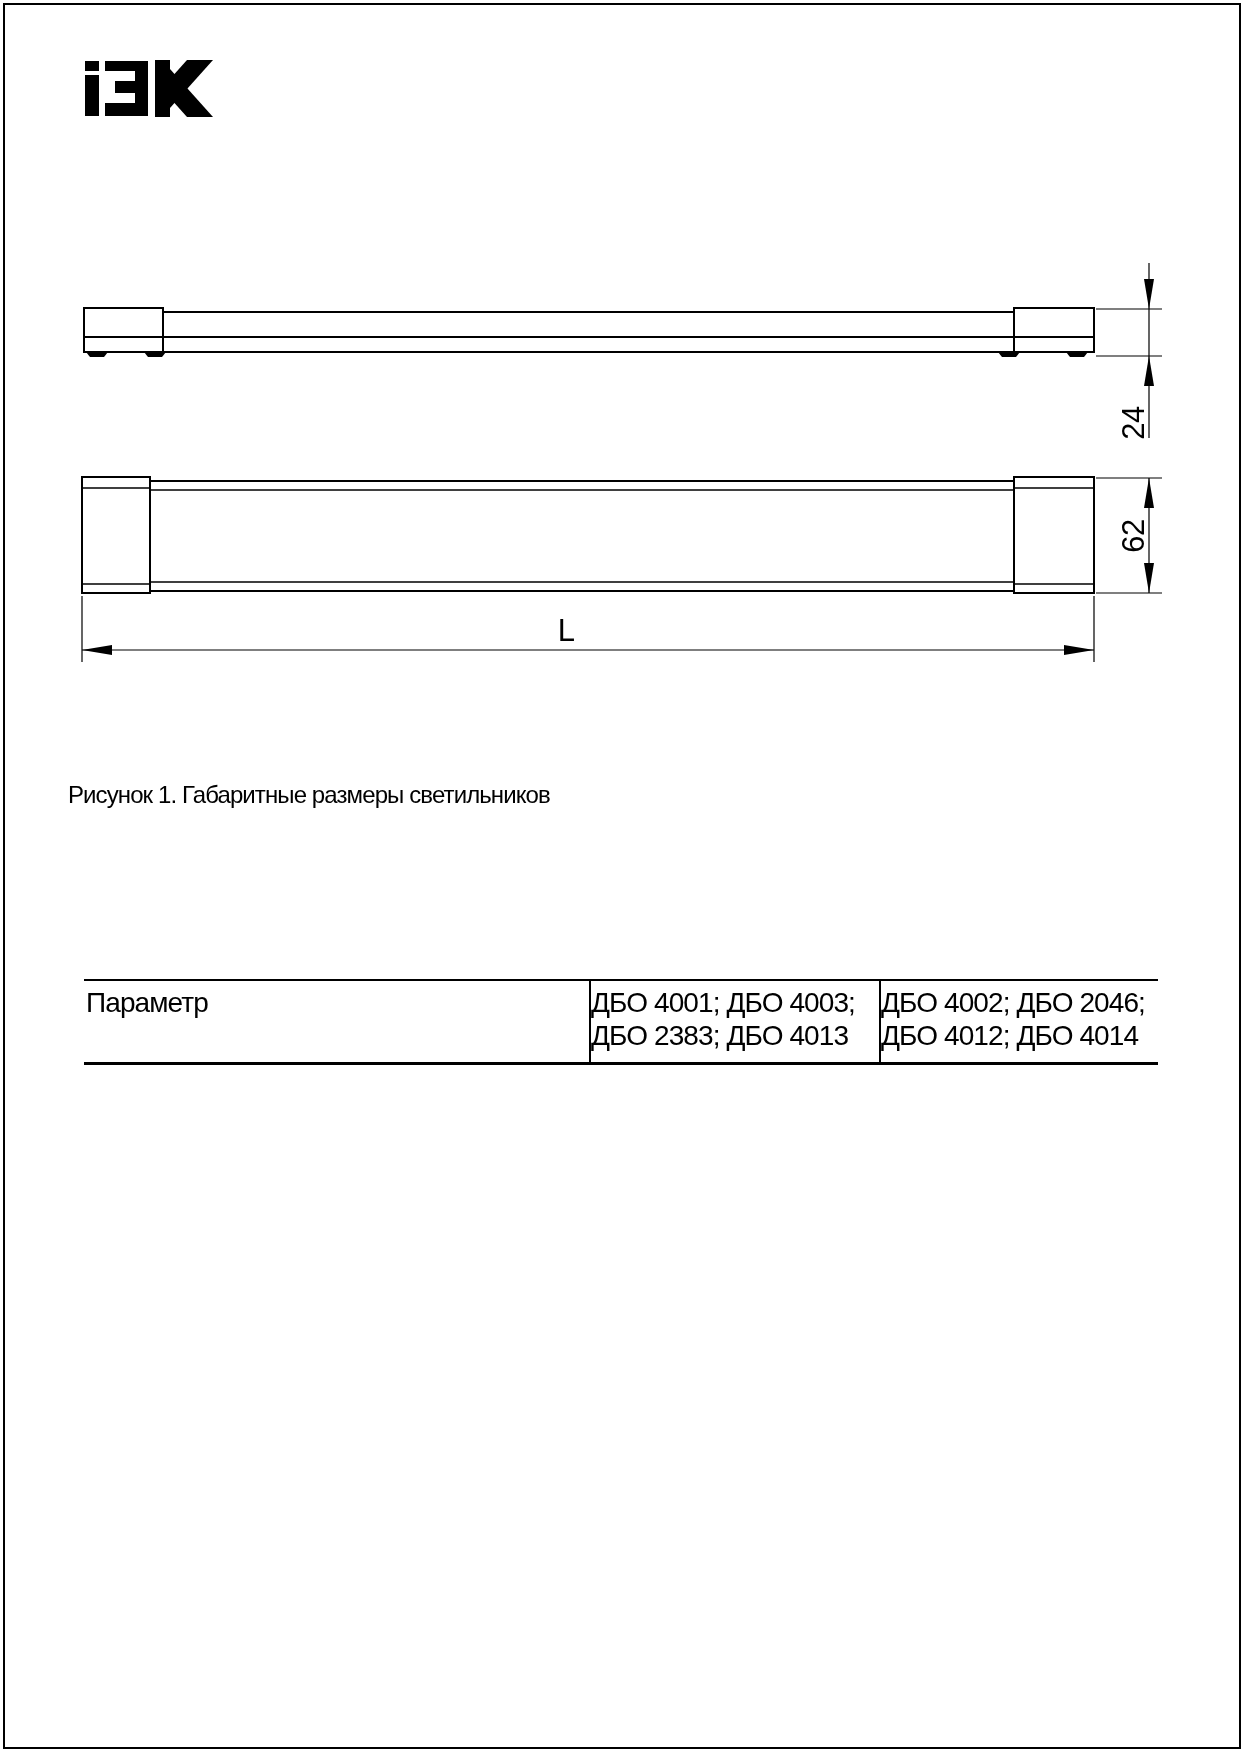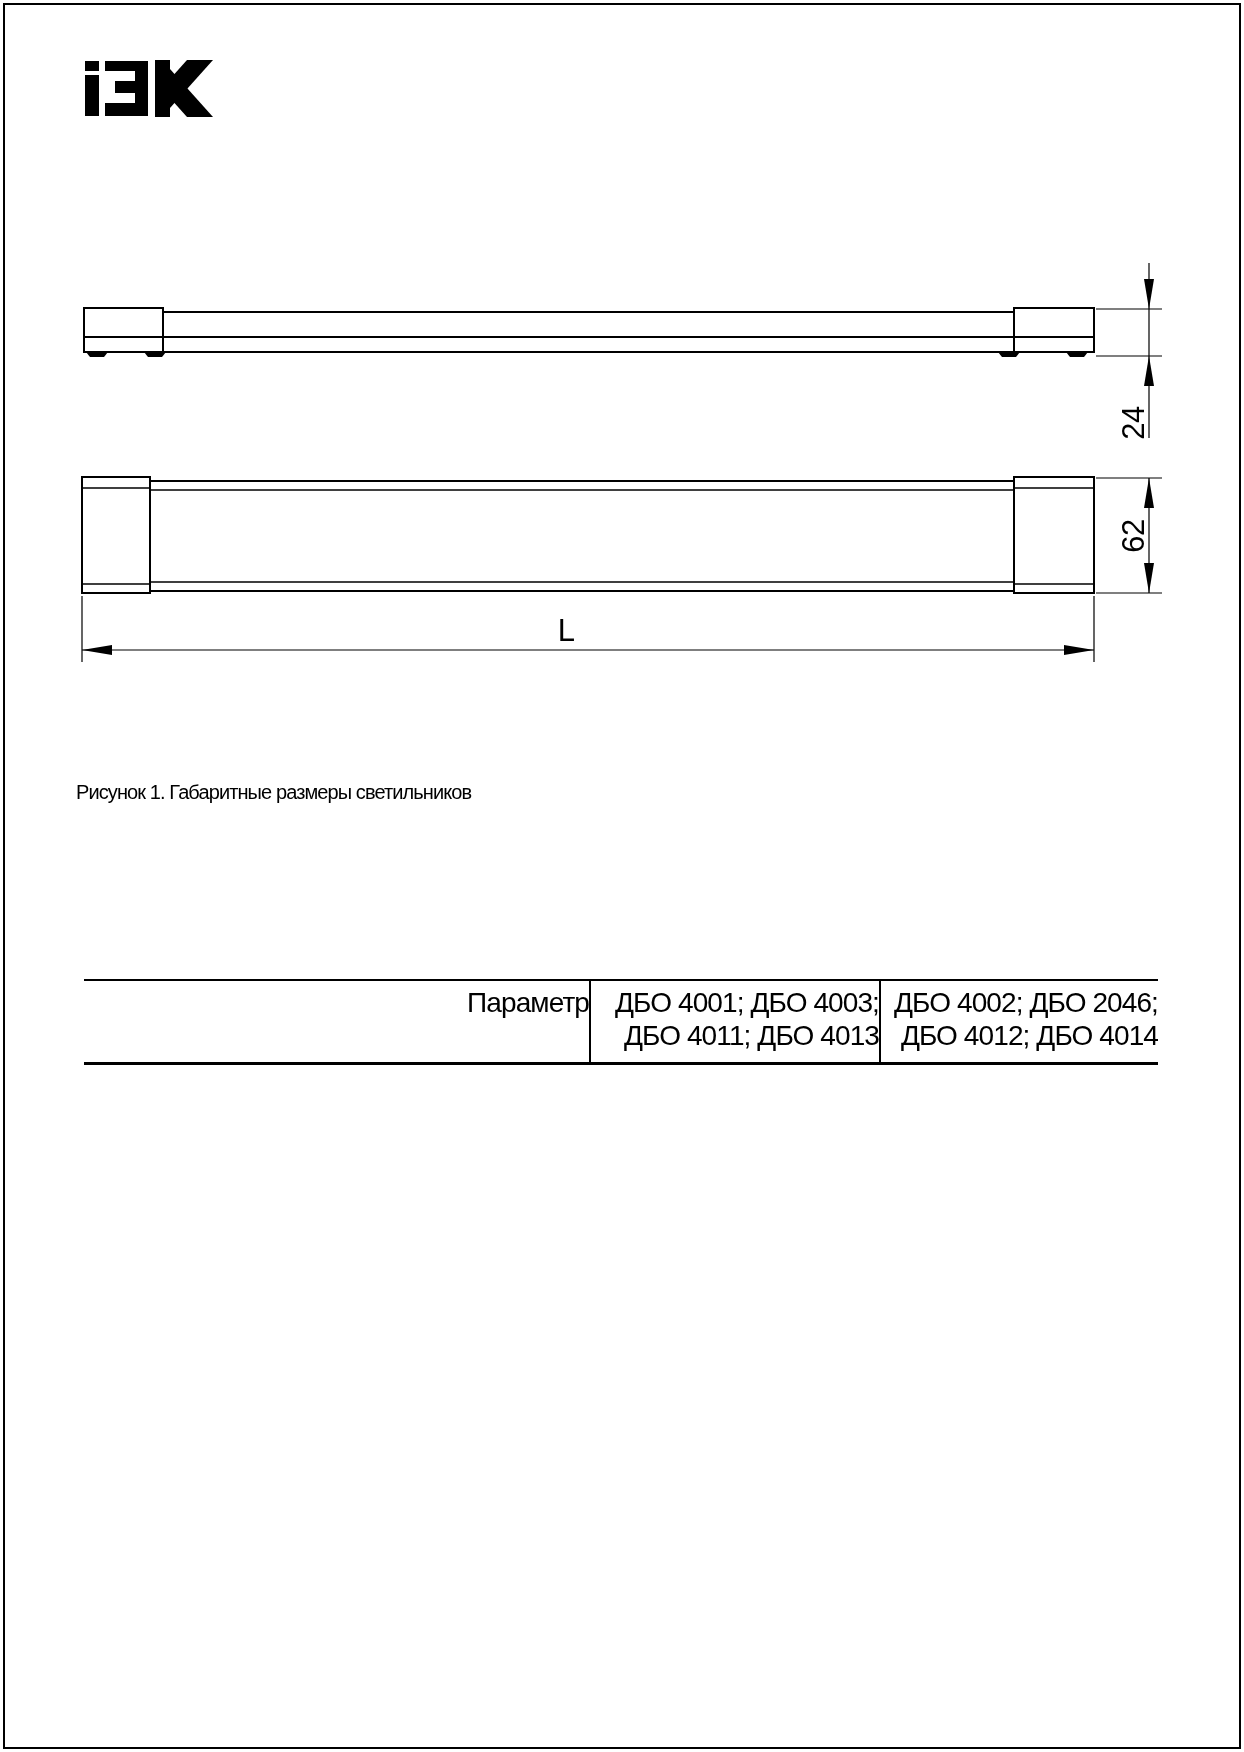--- a/index.html
+++ b/index.html
@@ -37,23 +37,23 @@
     height: 720px;
   }
   .dim-text {
     font-family: "Liberation Sans", sans-serif;
     font-size: 31px;
     letter-spacing: -0.5px;
     fill: #000;
   }
   .figure-caption {
     position: absolute;
-    left: 76px;
+    left: 68px;
     top: 781px;
-    font-size: 20px;
+    font-size: 24px;
     letter-spacing: -0.9px;
     white-space: nowrap;
   }
   table.dims {
     position: absolute;
     left: 84px;
     top: 979px;
     width: 1074px;
     border-collapse: collapse;
     table-layout: fixed;
@@ -61,21 +61,20 @@
     border-bottom: 3px solid #000;
     font-size: 28px;
     letter-spacing: -0.9px;
   }
   table.dims col.c1 { width: 506px; }
   table.dims col.c2 { width: 290px; }
   table.dims col.c3 { width: 278px; }
   table.dims td {
     padding: 0;
     vertical-align: top;
-    text-align: right;
   }
   table.dims td + td {
     border-left: 2px solid #000;
     padding-left: 0;
   }
   table.dims td:first-child { padding-left: 2px; }
   table.dims tr.header-row { border-bottom: 2px solid #000; }
   table.dims tr.header-row td {
     height: 76px;
     padding-top: 5px;
@@ -163,21 +162,21 @@
         <col class="c2">
         <col class="c3">
       </colgroup>
     <tbody>
         <tr class="header-row">
       <td>
         <span>Параметр</span>
       </td>
       <td>
         <div>ДБО 4001; ДБО 4003;</div>
-        <div>ДБО 4011; ДБО 4013</div>
+        <div>ДБО 2383; ДБО 4013</div>
       </td>
       <td>
         <div>ДБО 4002; ДБО 2046;</div>
         <div>ДБО 4012; ДБО 4014</div>
       </td>
     </tr>
   </tbody>
     </table>
 
 </div>

